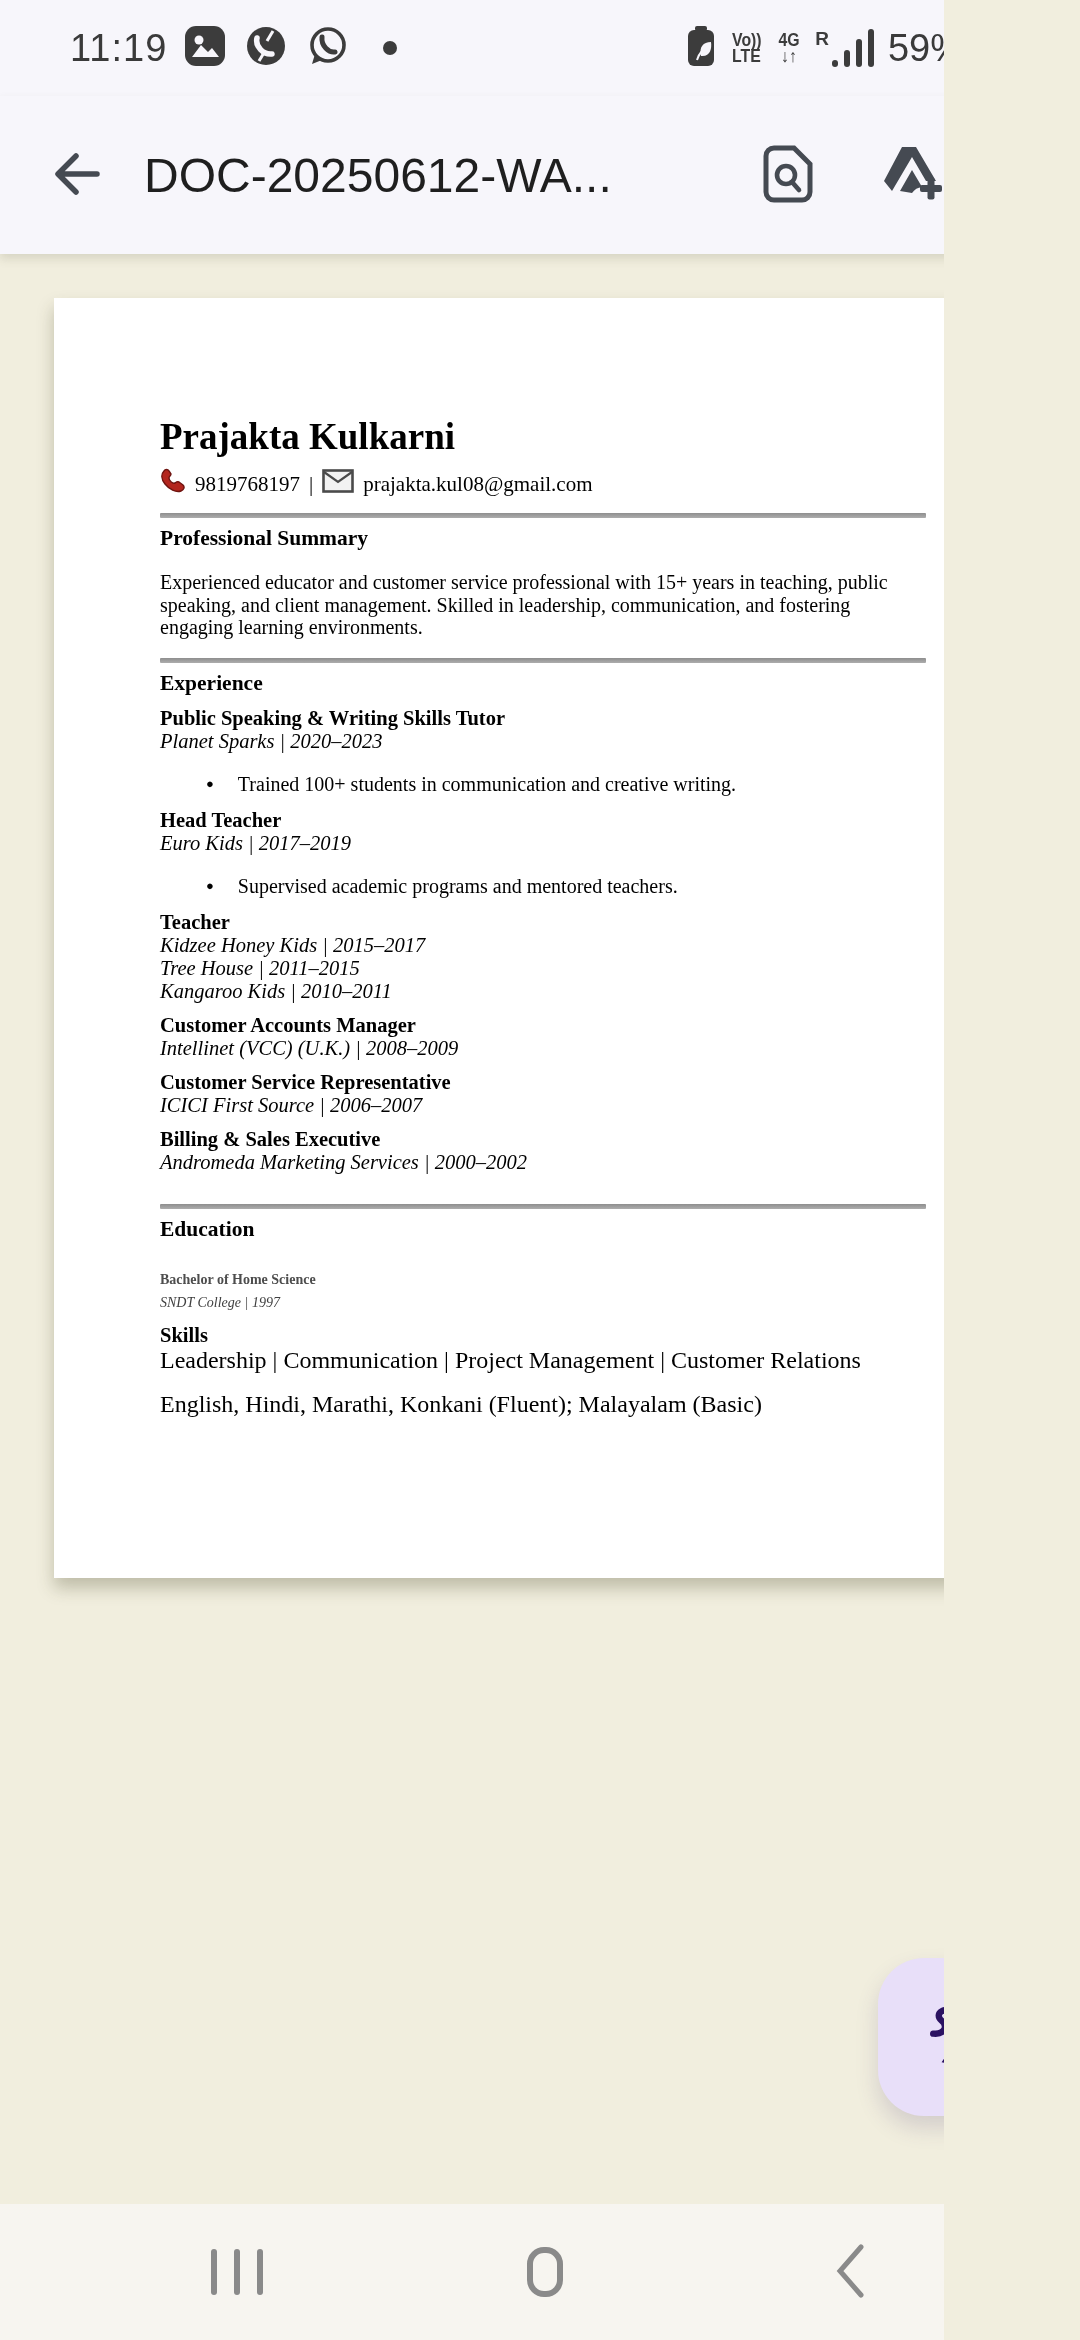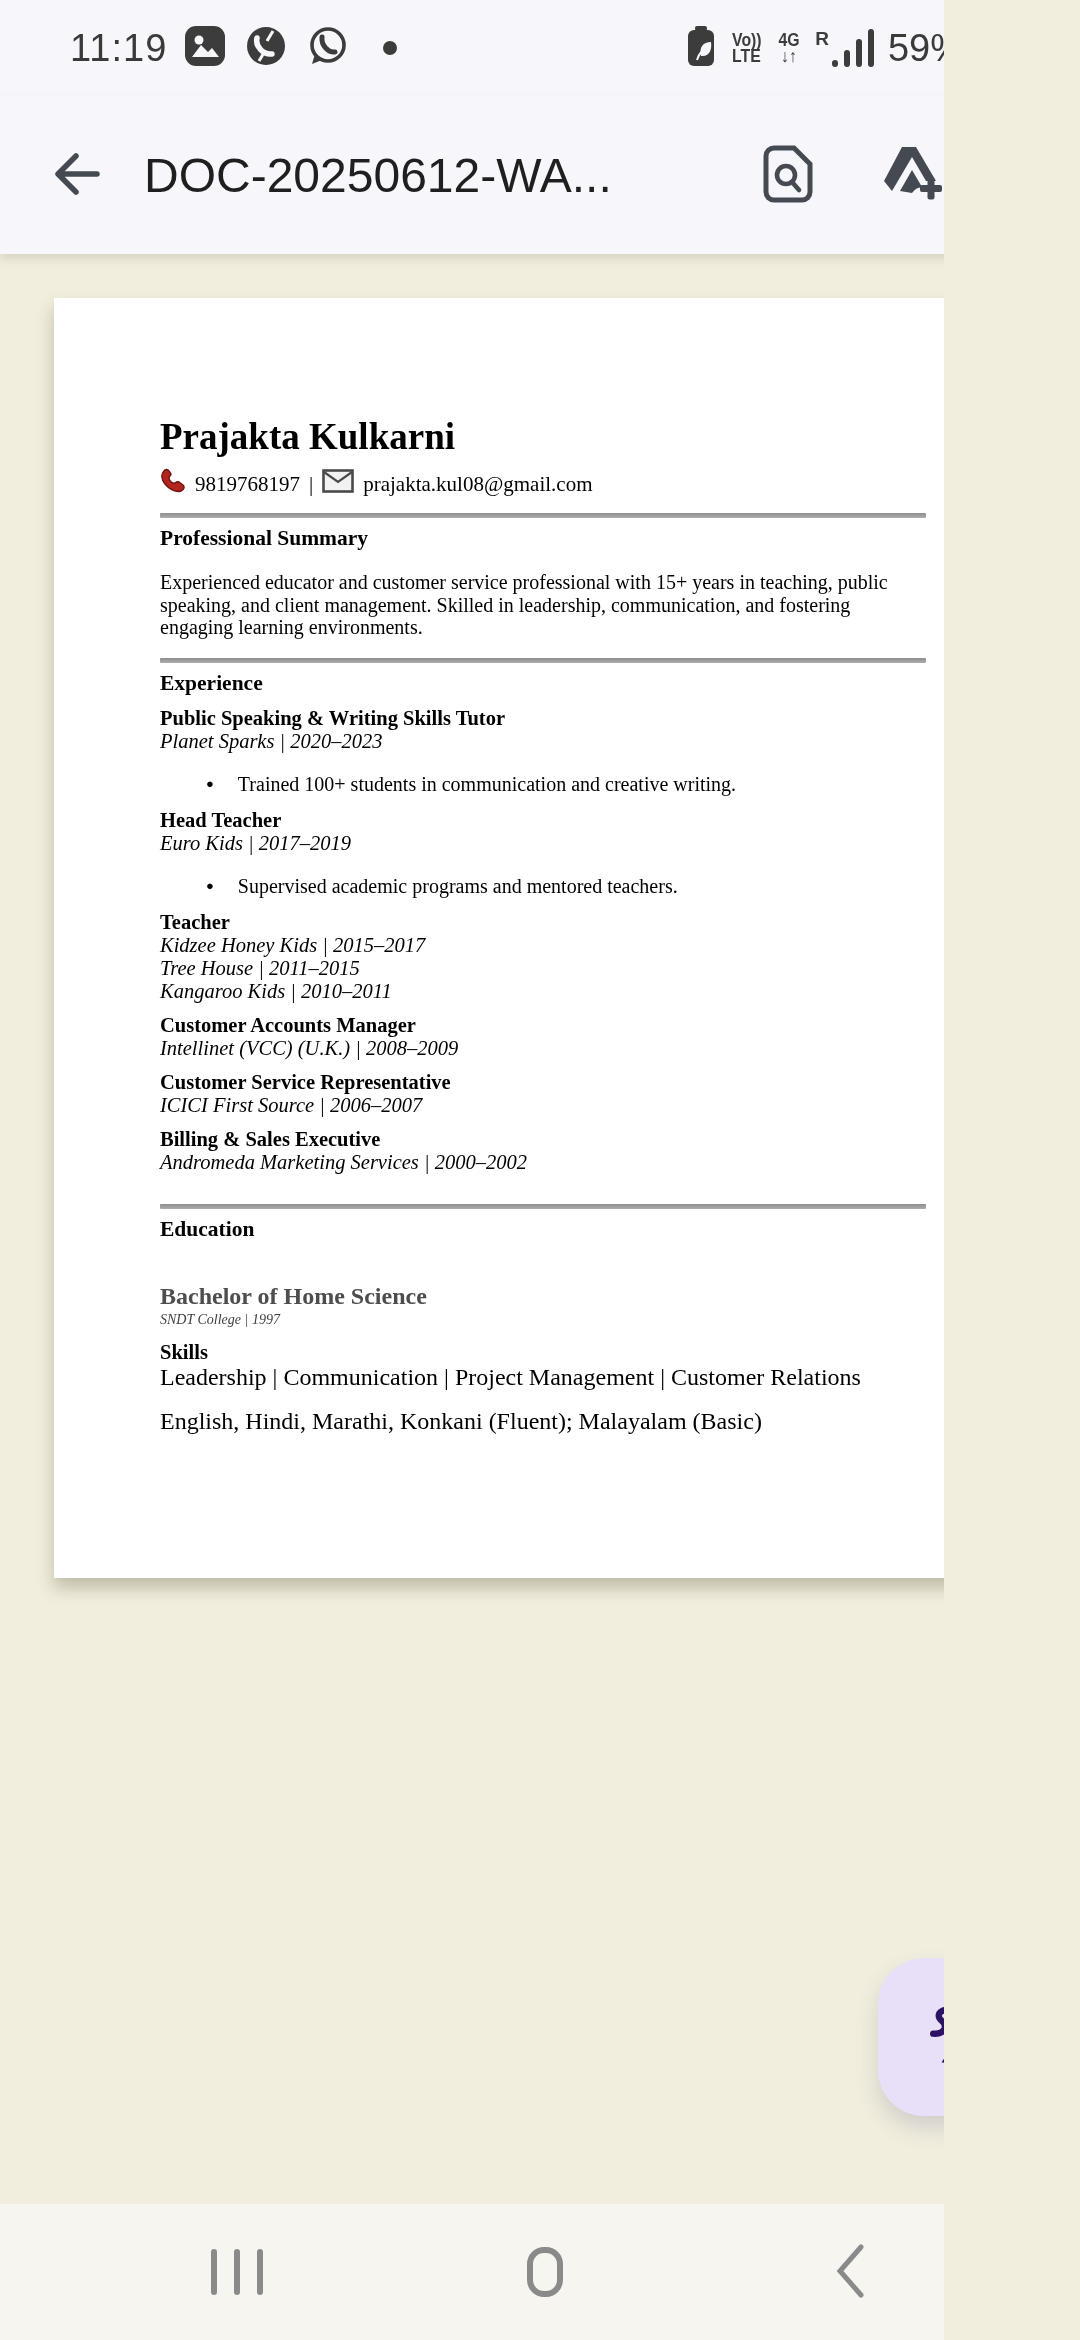--- a/index.html
+++ b/index.html
@@ -42,21 +42,21 @@
   .doc-name { font-size:37px; font-weight:bold; line-height:42px; }
   .contact-line { margin-top:10px; font-size:21px; display:flex; align-items:center; gap:9px; }
   .rule { height:5px; margin-top:13px; background:linear-gradient(#8E8E8E,#ADADAD); border-radius:1px; }
   .sec-heading { margin-top:8px; font-size:21.5px; font-weight:bold; line-height:25px; }
   .summary-text { margin-top:20px; font-size:20px; line-height:22.6px; }
   .job { margin-top:11px; }
   .job-title { font-size:20.5px; font-weight:bold; line-height:23px; }
   .job-meta { font-size:20.5px; font-style:italic; line-height:23px; }
   .bullet-row { margin-top:20px; padding-left:46px; display:flex; align-items:baseline; font-size:20px; line-height:23px; }
   .bullet-glyph { font-size:13px; margin-right:24px; position:relative; top:-3px; }
-  .edu-degree { margin-top:43px; font-size:24px; font-weight:bold; line-height:23px; color:#4D4D4D; }
+  .edu-degree { margin-top:26px; font-size:14px; font-weight:bold; line-height:23px; color:#4D4D4D; }
   .edu-meta { font-size:14px; font-style:italic; line-height:23px; color:#404040; }
   .skills-block { margin-top:10px; }
   .plain-line { font-size:24px; line-height:23px; margin-top:2px; }
   .lang-block { margin-top:21px; }
   .rule-edu { margin-top:30px; }
 
   
   .fab { position:absolute; left:878px; top:1958px; width:158px; height:158px; border-radius:46px;
     background:#E8DFF9; border:none; cursor:pointer; display:flex; align-items:center; justify-content:center;
     box-shadow:0 12px 22px rgba(80,60,120,0.18); z-index:6; }

